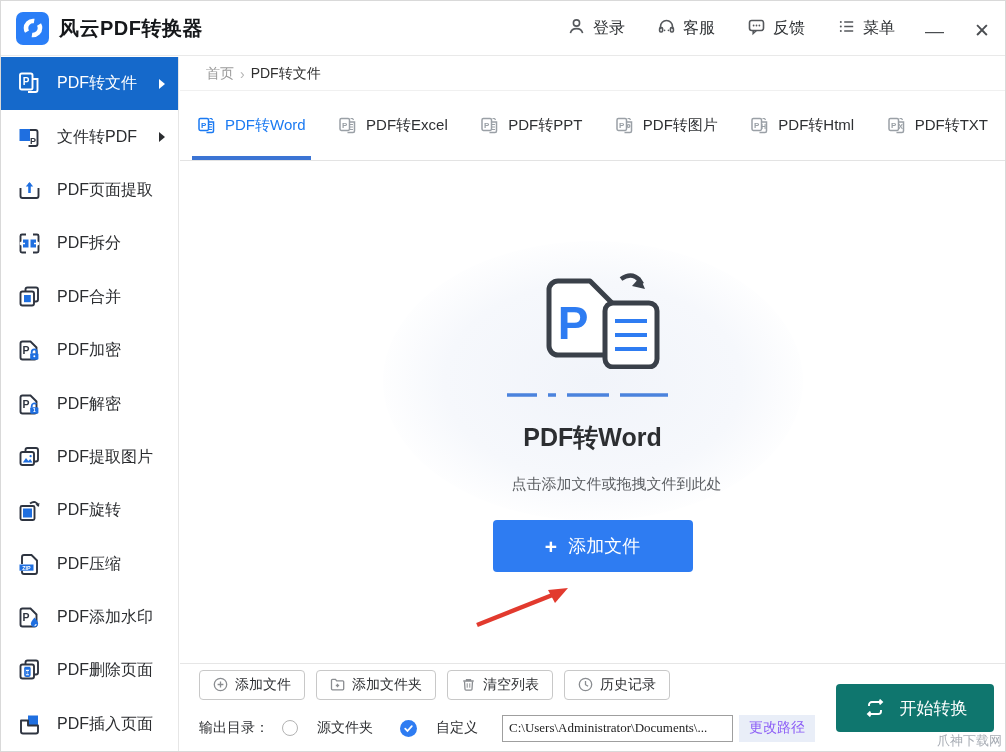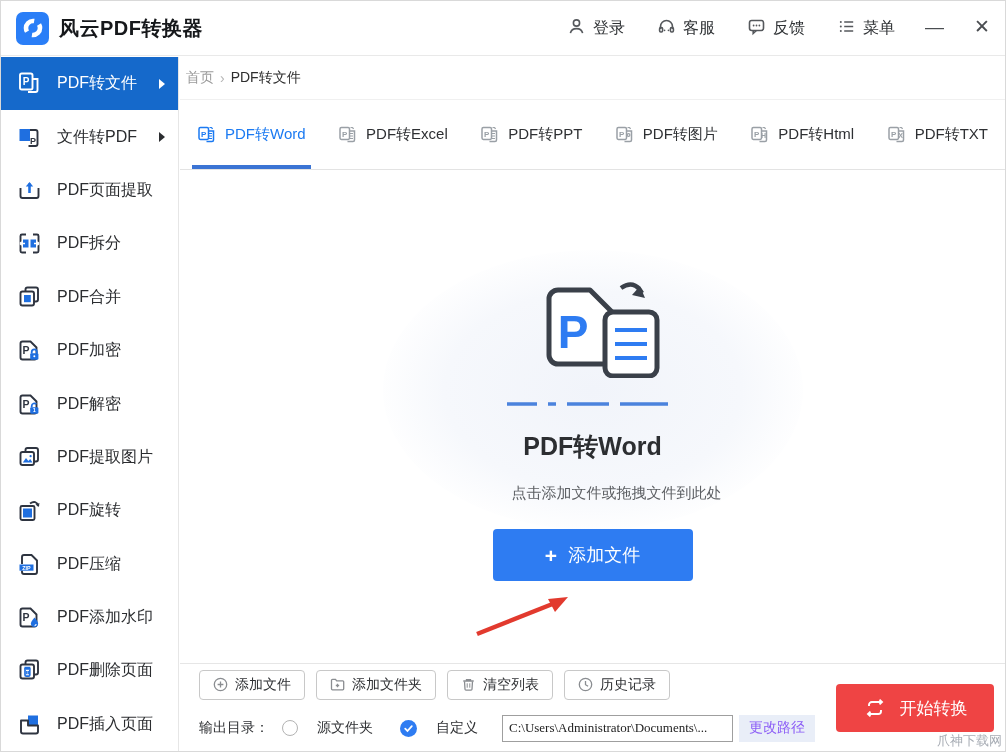--- a/index.html
+++ b/index.html
@@ -7,42 +7,42 @@
   body { font-family:"Liberation Sans","DejaVu Sans",sans-serif; }
   .window { position:relative; width:1006px; height:752px; background:#fff;
             border:1px solid #d9d9d9; overflow:hidden; }
 
   
   .topbar { height:55px; display:flex; align-items:center; padding:0 15px;
             border-bottom:1px solid #e9e9e9; background:#fff; position:relative; z-index:5;}
   .logo { width:33px; height:33px; border-radius:7px; background:#2a7ef7;
           display:flex; align-items:center; justify-content:center; flex:0 0 auto; }
   .app-title { font-size:20px; font-weight:bold; color:#16181b; margin-left:10px; letter-spacing:.5px;}
-  .topbar-right { margin-left:auto; display:flex; align-items:flex-start; }
+  .topbar-right { margin-left:auto; display:flex; align-items:flex-end; }
   .topbar-item { display:flex; align-items:center; gap:7px; font-size:16px; color:#303336;
                  margin-left:32px; cursor:pointer; }
   .win-btn { margin-left:30px; font-size:19px; color:#4a4d51; cursor:pointer; line-height:1; }
 
   
   .sidebar { position:absolute; top:56px; left:0; bottom:0; width:178px; background:#fff;
              border-right:1px solid #e6e6e6; display:flex; flex-direction:column; }
   .side-item { flex:1; display:flex; align-items:center; padding-left:15px; gap:14px;
                font-size:16px; color:#2b2d30; cursor:pointer; position:relative; }
   .side-item.active { background:#1569cb; color:#fff; }
   .side-item .tri { position:absolute; right:13px; width:0; height:0;
                     border-left:6px solid #2b2d30; border-top:5px solid transparent;
                     border-bottom:5px solid transparent; }
   .side-item.active .tri { border-left-color:#fff; }
   .sicon { width:27px; height:27px; flex:0 0 auto; }
 
   
   .main { position:absolute; left:179px; top:56px; right:0; bottom:0; display:flex;
           flex-direction:column; background:#fff; }
-  .breadcrumb { height:43px; flex:0 0 auto; display:flex; align-items:center; gap:6px;
-                padding-left:6px; font-size:14px; border-bottom:1px solid #f0f0f0; }
+  .breadcrumb { height:34px; flex:0 0 auto; display:flex; align-items:center; gap:6px;
+                padding-left:26px; font-size:14px; border-bottom:1px solid #f0f0f0; }
   .bc-home { color:#9a9a9a; cursor:pointer; }
   .bc-sep { color:#b5b5b5; }
   .bc-cur { color:#2e2e2e; }
 
   .tabbar { height:70px; flex:0 0 auto; display:flex; align-items:stretch;
             justify-content:space-between; padding:0 17px; border-bottom:1px solid #e3e3e3; }
   .tab { display:flex; align-items:center; gap:8px; font-size:15px; color:#2e3033;
          position:relative; cursor:pointer; }
   .tab.active { color:#1b7af2; }
   .tab.active::after { content:""; position:absolute; left:-5px; right:-5px; bottom:0;
@@ -79,21 +79,21 @@
                   background:#fff; }
   .check-circle { width:17px; height:17px; border-radius:50%; background:#2e7cf2;
                   display:flex; align-items:center; justify-content:center; }
   .gap24 { width:27px; }
   .path-input { width:231px; height:27px; border:1px solid #9f9f9f; padding:0 6px;
                 font-size:13px; color:#222; font-family:inherit; margin-left:24px; }
   .change-path { height:27px; margin-left:6px; padding:0 10px; background:#e9eef8;
                  border:none; font-size:14px; color:#8b5cf6; display:flex; align-items:center;
                  cursor:pointer; font-family:inherit; }
   .start-btn { position:absolute; right:11px; bottom:19px; width:158px; height:48px;
-               background:#ef4444; border:none; border-radius:4px; color:#fff; font-size:17px;
+               background:#0f766e; border:none; border-radius:4px; color:#fff; font-size:17px;
                display:flex; align-items:center; justify-content:center; gap:13px;
                cursor:pointer; z-index:4; font-family:inherit; }
   .watermark { position:absolute; right:3px; bottom:1px; font-size:13px; color:#a7acb4; z-index:6; }
 </style>
 </head>
 <body>
 
 <div class="window">
 
   <div class="topbar">

